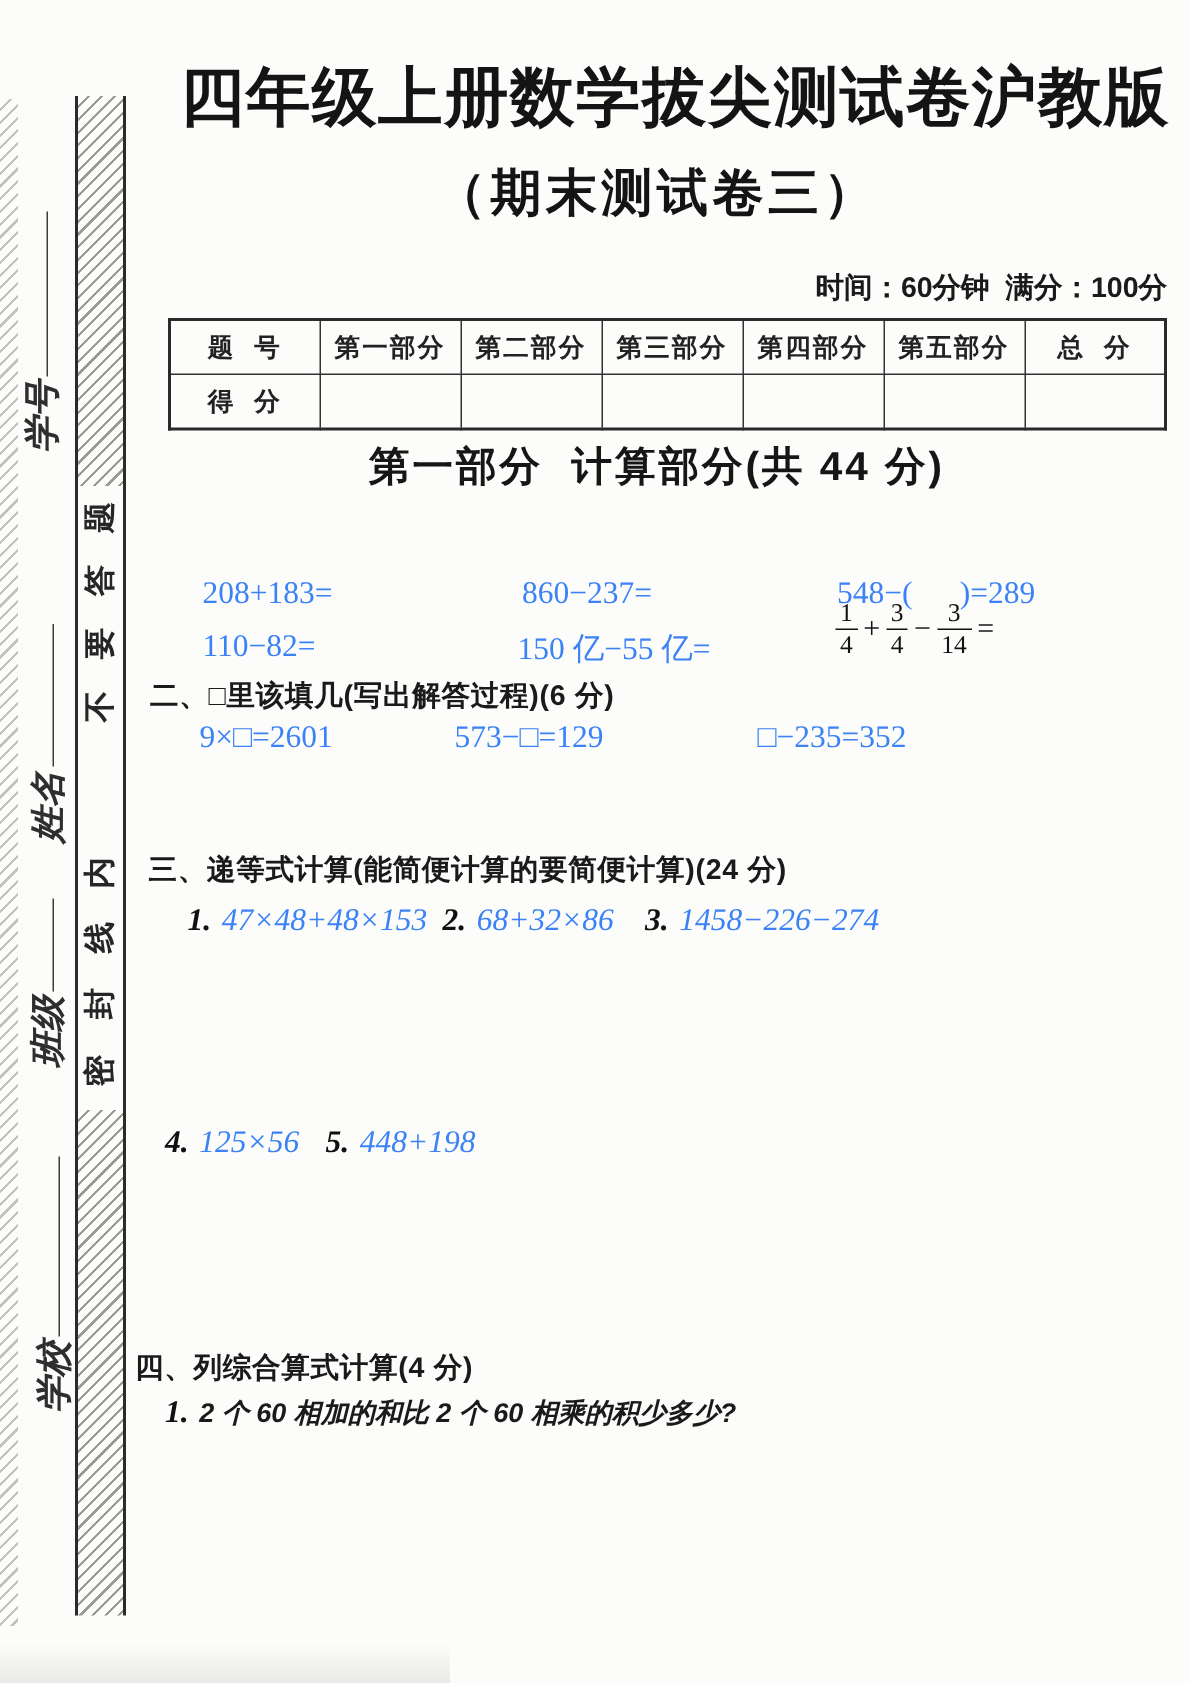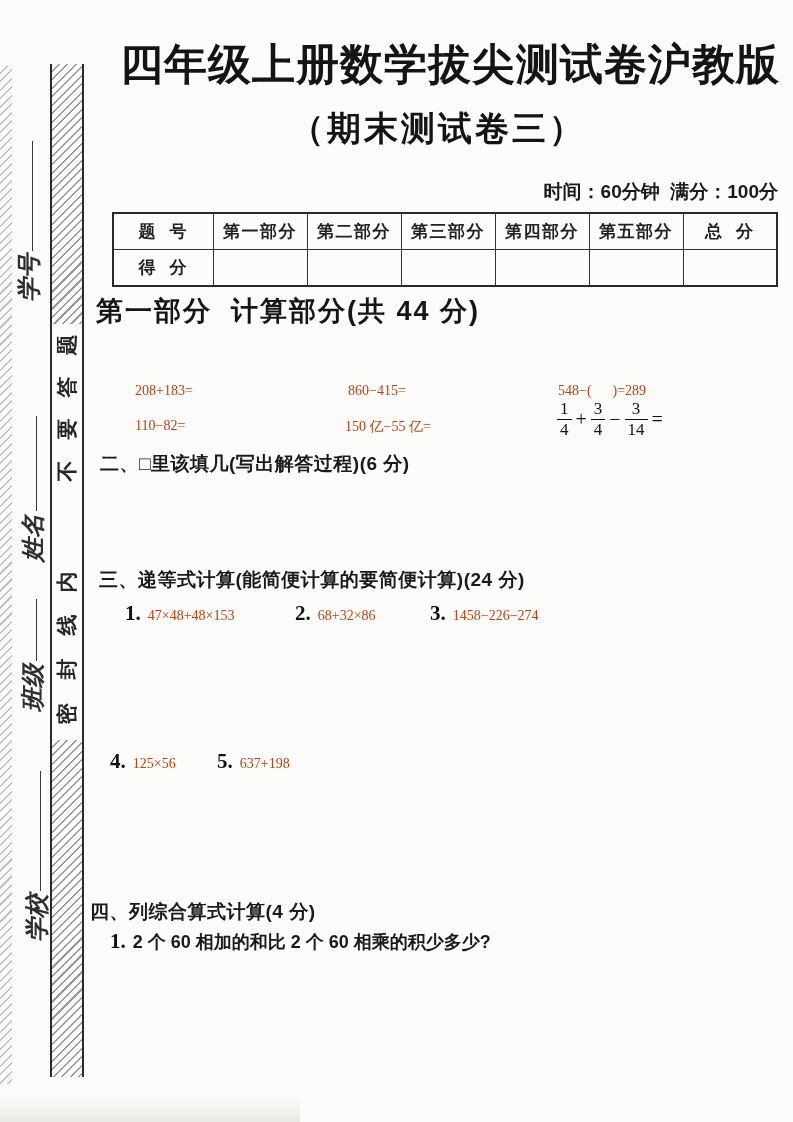--- a/index.html
+++ b/index.html
@@ -60,50 +60,50 @@
     border-collapse:collapse;table-layout:fixed;
     border:2px solid #2a2a2a;
     padding-left:30px;
   }
   .score-table td{
     border:1.4px solid #333;height:35px;text-align:center;
     font-size:17px;font-weight:600;letter-spacing:1.5px;white-space:pre;padding:0;color:#222;
   }
   
   .part-heading{
-    position:absolute;left:96px;top:293px;width:684px;
+    position:absolute;left:96px;top:293px;width:684px;text-align:center;
     font-size:27px;font-weight:800;letter-spacing:2px;white-space:pre;color:#161616;
   }
   .sec-title{
     position:absolute;font-size:19px;font-weight:800;letter-spacing:.5px;white-space:pre;color:#1a1a1a;
   }
   .t1{left:100px;top:357px}
   .t2{left:100px;top:451px}
   .t3{left:99px;top:567px}
   .t4{left:90px;top:899px}
   .prow{position:absolute;left:100px;width:692px;height:34px;}
   .prow > span{position:absolute;top:0;}
-  .expr{font-family:"Liberation Serif",serif;font-size:14px;white-space:pre;color:#c2410c;}
+  .expr{font-family:"Liberation Serif",serif;font-size:21px;white-space:pre;color:#3b82f6;}
   .qnum{font-family:"Liberation Serif",serif;font-size:21px;font-weight:700;margin-right:7px;color:#111;}
   .qtext{font-size:18px;font-weight:600;white-space:pre;color:#1a1a1a;}
   .r1a{top:383px}
   .r1a span:nth-child(1){left:35px}.r1a span:nth-child(2){left:248px}.r1a span:nth-child(3){left:458px}
   .r1b{top:418px}
   .r1b span:nth-child(1){left:35px}.r1b span:nth-child(2){left:245px}
   .fraction-row{
     position:absolute;left:557px;top:399px;display:flex;align-items:center;
     font-family:"Liberation Serif",serif;color:#131313;
   }
   .frac{display:inline-flex;flex-direction:column;align-items:center;font-size:17px;line-height:1.15;}
   .frac .den{border-top:1.6px solid #111;padding:0 3px;}
   .frac .num{padding:0 3px;}
   .fop{font-size:20px;margin:0 4px;}
   .r2{top:479px}
   .r2 span:nth-child(1){left:33px}.r2 span:nth-child(2){left:203px}.r2 span:nth-child(3){left:405px}
-  .qitem{position:absolute;top:0;white-space:nowrap;}
+  .qitem{position:absolute;top:0;white-space:nowrap;font-style:italic;}
   .r3a{top:601px}
   .r3a .qitem:nth-child(1){left:25px}.r3a .qitem:nth-child(2){left:195px}.r3a .qitem:nth-child(3){left:330px}
   .r3b{top:749px}
   .r3b .qitem:nth-child(1){left:10px}.r3b .qitem:nth-child(2){left:117px}.r3b .qitem:nth-child(3){left:230px}
   .r4{top:929px}
   .r4 .qitem:nth-child(1){left:10px}
   .bottom-shade{
     position:absolute;left:0;bottom:0;width:300px;height:26px;
     background:linear-gradient(to top,#e9e9e6,rgba(233,233,230,0));
   }
@@ -174,21 +174,21 @@
         <td></td>
         <td></td>
       </tr>
     </tbody>
   </table>
 
   <div class="part-heading">第一部分  计算部分(共 44 分)</div>
 
   <div class="prow r1a">
     <span class="expr">208+183=</span>
-    <span class="expr">860−415=</span>
+    <span class="expr">860−237=</span>
     <span class="expr">548−(      )=289</span>
   </div>
   <div class="prow r1b">
     <span class="expr">110−82=</span>
     <span class="expr">150 亿−55 亿=</span>
   </div>
   <div class="fraction-row">
     <span class="frac">
         <span class="num">1</span>
         <span class="den">4</span>
@@ -200,30 +200,35 @@
       </span>
     <span class="fop">−</span>
     <span class="frac">
         <span class="num">3</span>
         <span class="den">14</span>
       </span>
     <span class="fop">=</span>
   </div>
 
   <div class="sec-title t2">二、□里该填几(写出解答过程)(6 分)</div>
+  <div class="prow r2">
+    <span class="expr">9×□=2601</span>
+    <span class="expr">573−□=129</span>
+    <span class="expr">□−235=352</span>
+  </div>
 
   <div class="sec-title t3">三、递等式计算(能简便计算的要简便计算)(24 分)</div>
   <div class="prow r3a">
     <span class="qitem"><span class="qnum">1.</span><span class="expr">47×48+48×153</span></span>
     <span class="qitem"><span class="qnum">2.</span><span class="expr">68+32×86</span></span>
     <span class="qitem"><span class="qnum">3.</span><span class="expr">1458−226−274</span></span>
   </div>
   <div class="prow r3b">
     <span class="qitem"><span class="qnum">4.</span><span class="expr">125×56</span></span>
-    <span class="qitem"><span class="qnum">5.</span><span class="expr">637+198</span></span>
+    <span class="qitem"><span class="qnum">5.</span><span class="expr">448+198</span></span>
   </div>
 
   <div class="sec-title t4">四、列综合算式计算(4 分)</div>
   <div class="prow r4">
     <span class="qitem"><span class="qnum">1.</span><span class="qtext">2 个 60 相加的和比 2 个 60 相乘的积少多少?</span></span>
   </div>
 
   <div class="bottom-shade"></div>
 
 </div>

